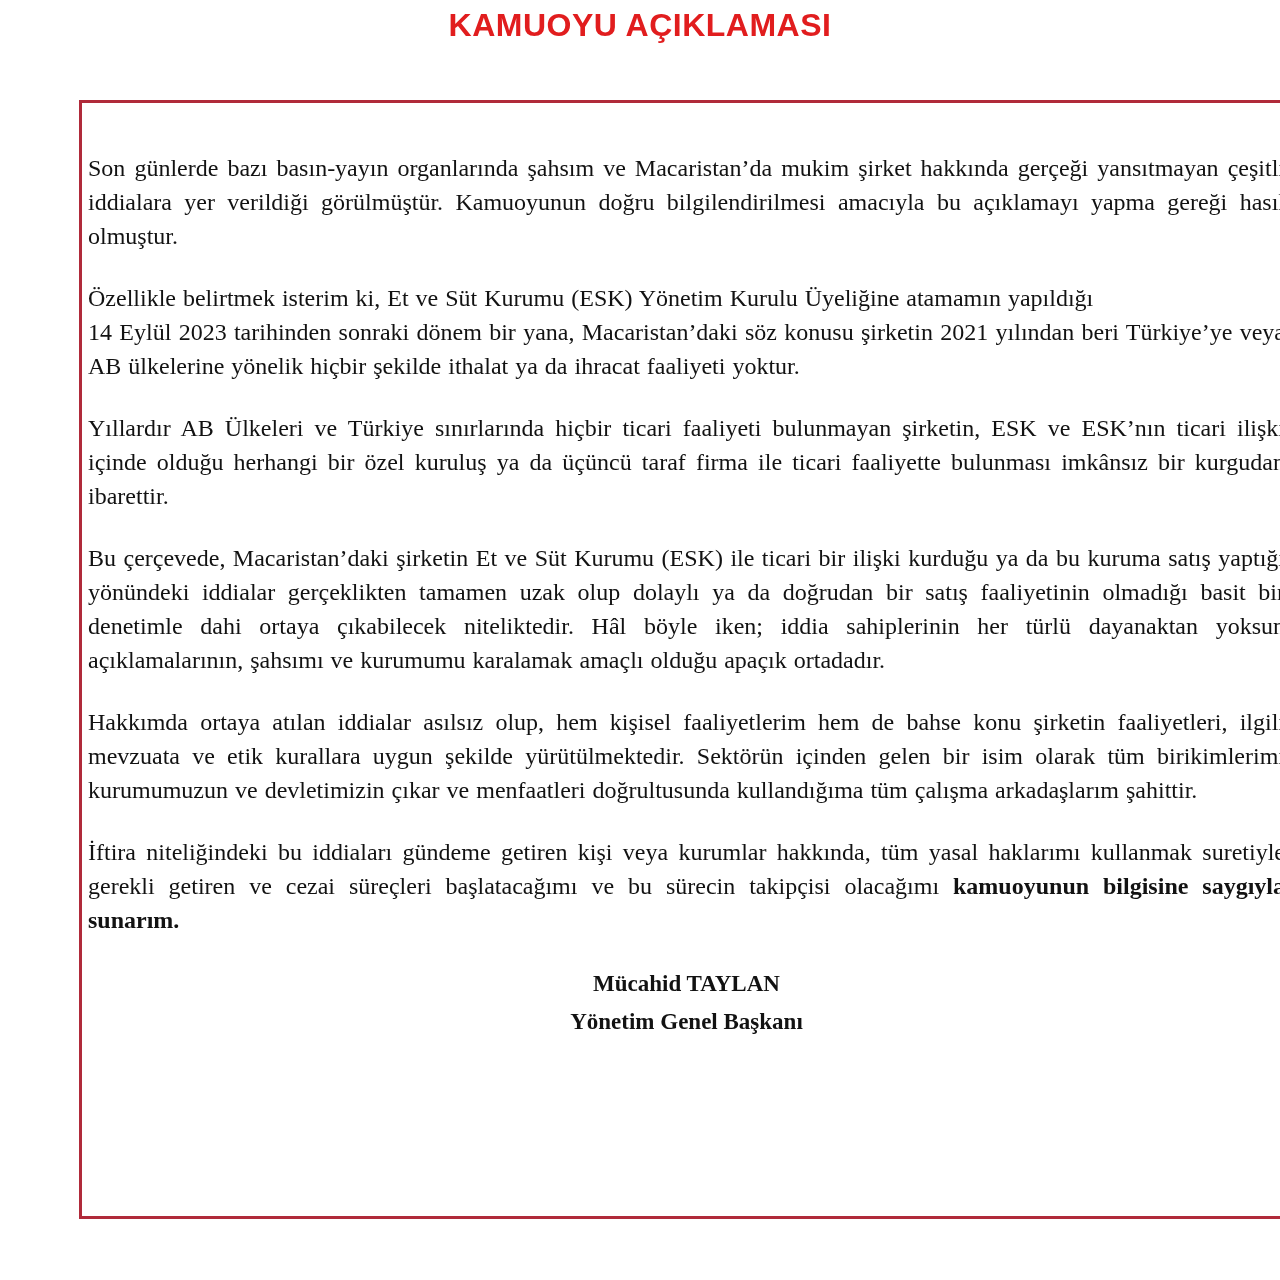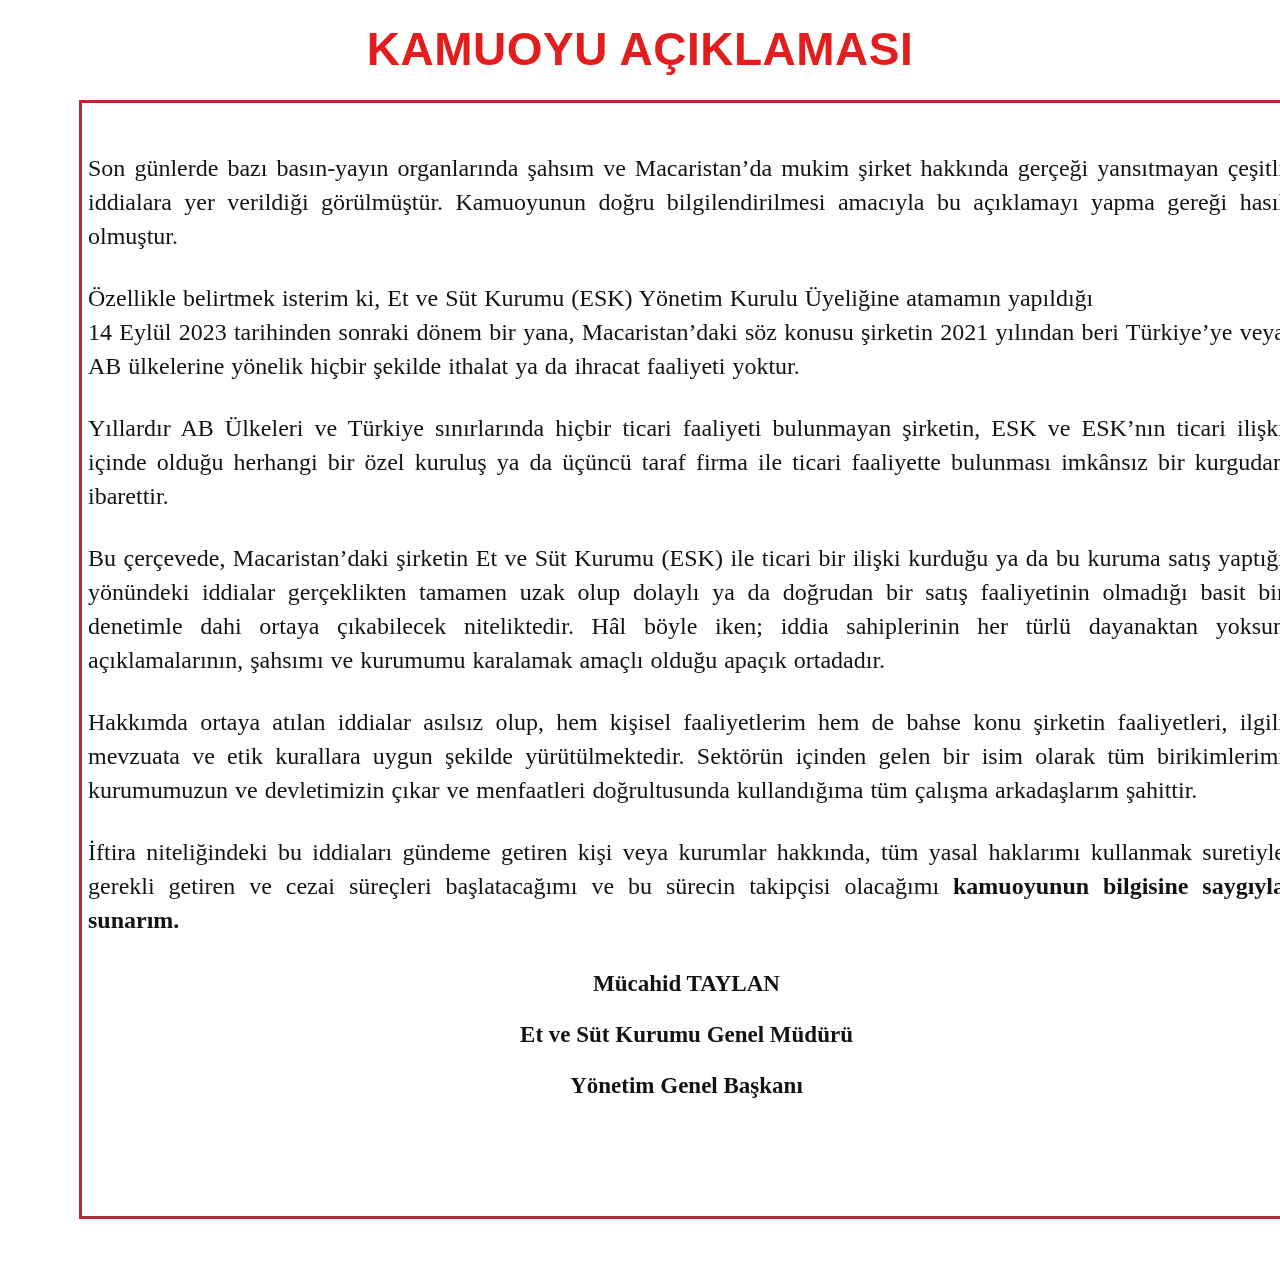--- a/index.html
+++ b/index.html
@@ -18,25 +18,24 @@
     color: var(--text-color);
     overflow: hidden;
   }
   .page {
     position: relative;
     width: 1280px;
     height: 1280px;
   }
   .doc-title {
     margin: 0;
-    padding-top: 24px;
     text-align: center;
     font-family: "Liberation Sans", sans-serif;
     font-weight: 700;
-    font-size: 46px;
+    font-size: 32px;
     line-height: 50px;
     letter-spacing: 0.5px;
     color: var(--title-red);
   }
   .statement-box {
     position: absolute;
     left: 79px;
     top: 100px;
     width: 1230px;
     height: 1119px;
@@ -57,21 +56,21 @@
   .para-group p:last-child,
   .para p:last-child { margin-bottom: 0; }
   .closing strong { font-weight: 700; }
   .signature {
     margin-top: 30px;
     text-align: center;
     font-weight: 700;
     font-size: 23px;
     line-height: 34px;
   }
-  .signature div { margin: 17px; }
+  .signature div { margin: 4px; }
 </style>
 </head>
 <body>
 
 <div class="page">
 
   <h1 class="doc-title">KAMUOYU AÇIKLAMASI</h1>
 
   <div class="statement-box">
 
@@ -95,18 +94,17 @@
     <div class="para">
       <p>Hakkımda ortaya atılan iddialar asılsız olup, hem kişisel faaliyetlerim hem de bahse konu şirketin faaliyetleri, ilgili mevzuata ve etik kurallara uygun şekilde yürütülmektedir. Sektörün içinden gelen bir isim olarak tüm birikimlerimi kurumumuzun ve devletimizin çıkar ve menfaatleri doğrultusunda kullandığıma tüm çalışma arkadaşlarım şahittir.</p>
     </div>
 
     <div class="para closing">
       <p><span>İftira niteliğindeki bu iddiaları gündeme getiren kişi veya kurumlar hakkında, tüm yasal haklarımı kullanmak suretiyle gerekli getiren ve cezai süreçleri başlatacağımı ve bu sürecin takipçisi olacağımı </span><strong>kamuoyunun bilgisine saygıyla sunarım.</strong></p>
     </div>
 
     <div class="signature">
       <div>Mücahid TAYLAN</div>
-      <div>Et ve Süt Kurumu Genel Müdürü</div>
       <div>Yönetim Genel Başkanı</div>
     </div>
 
   </div>
 </div>
 
 </body></html>

